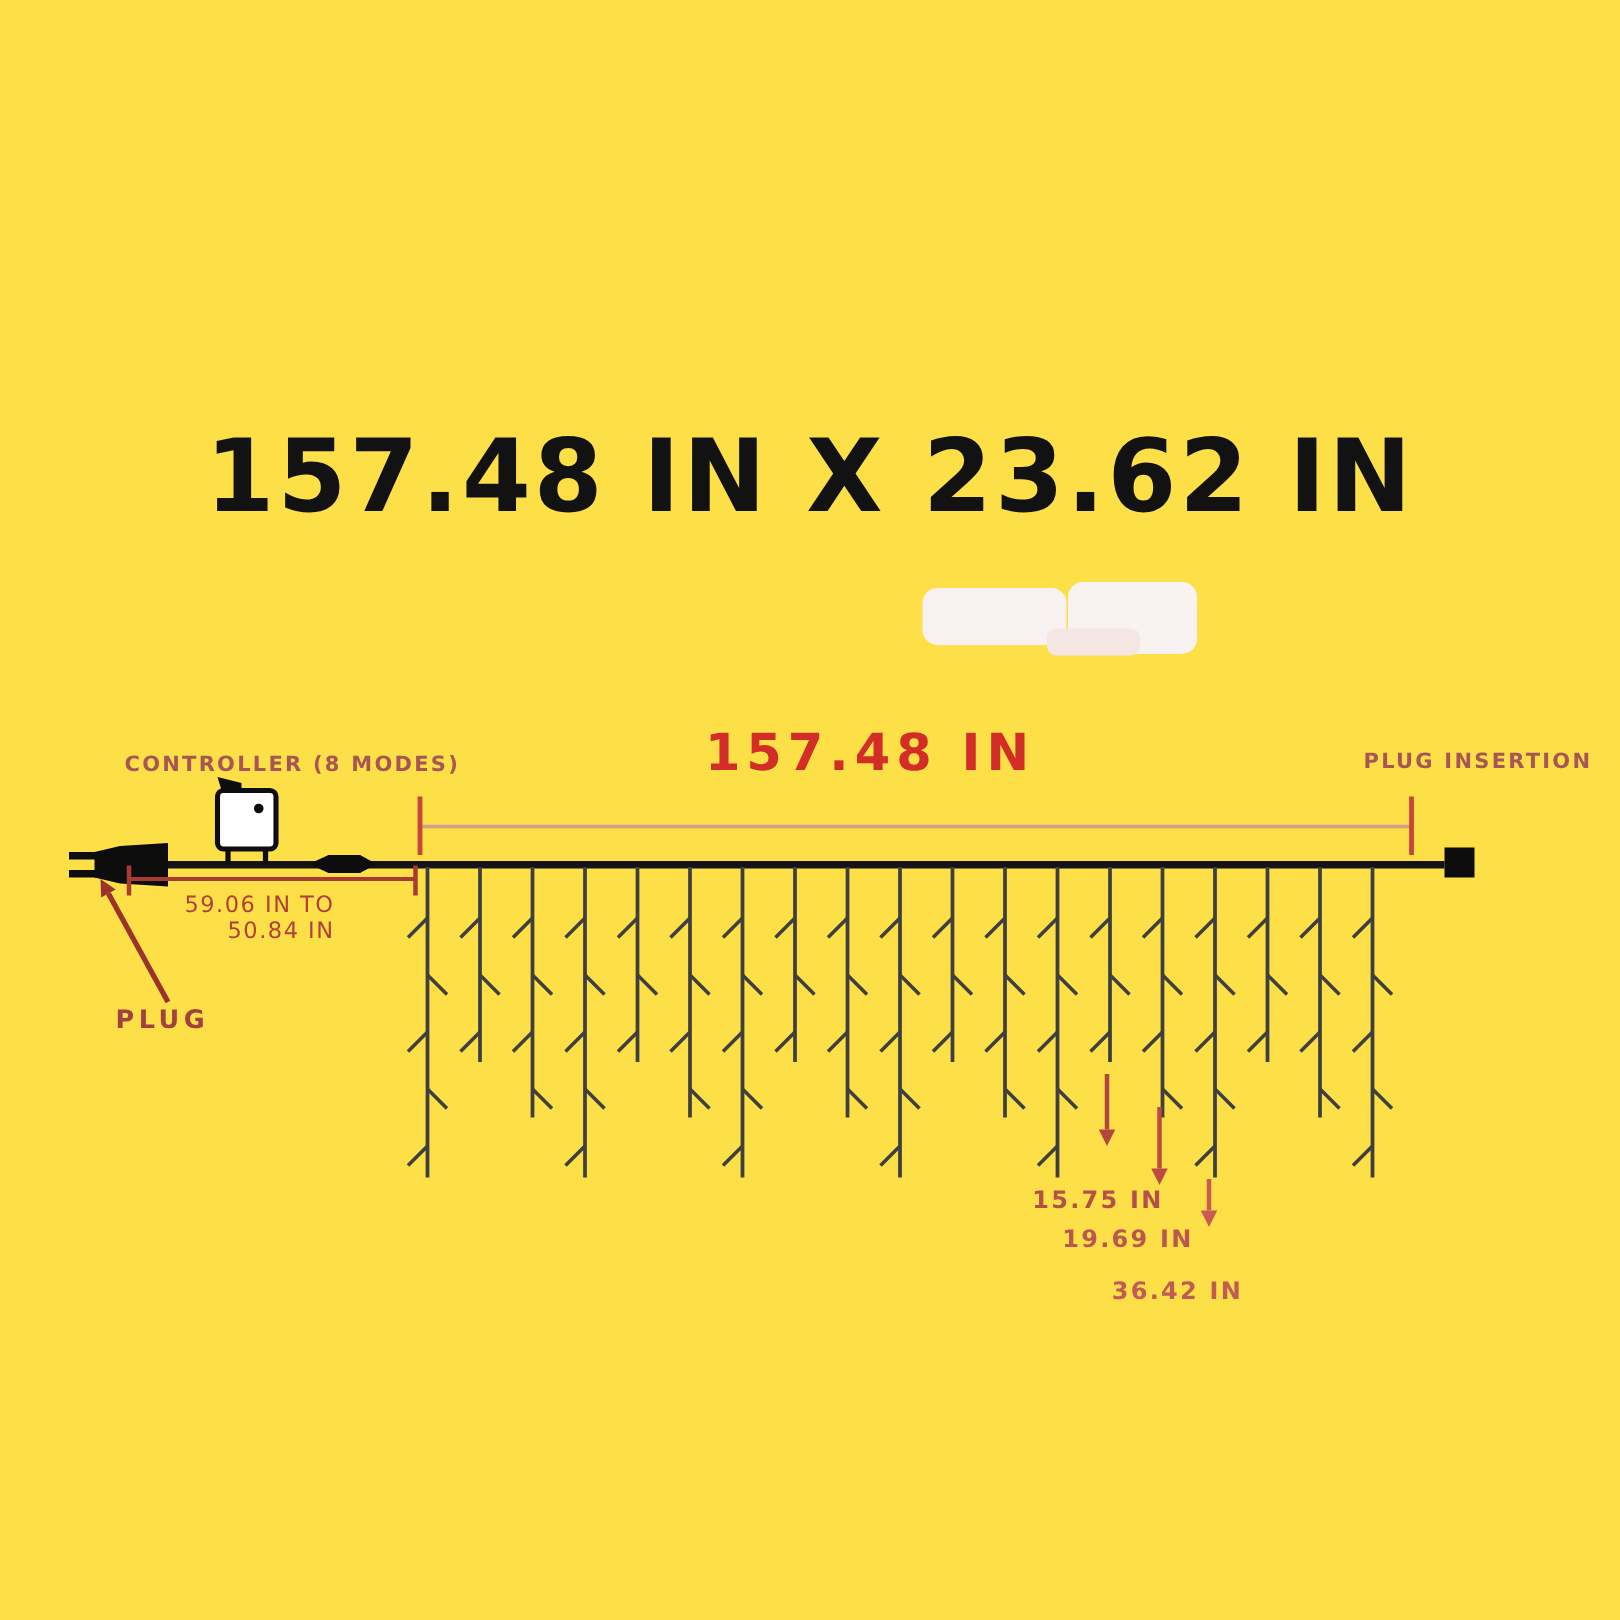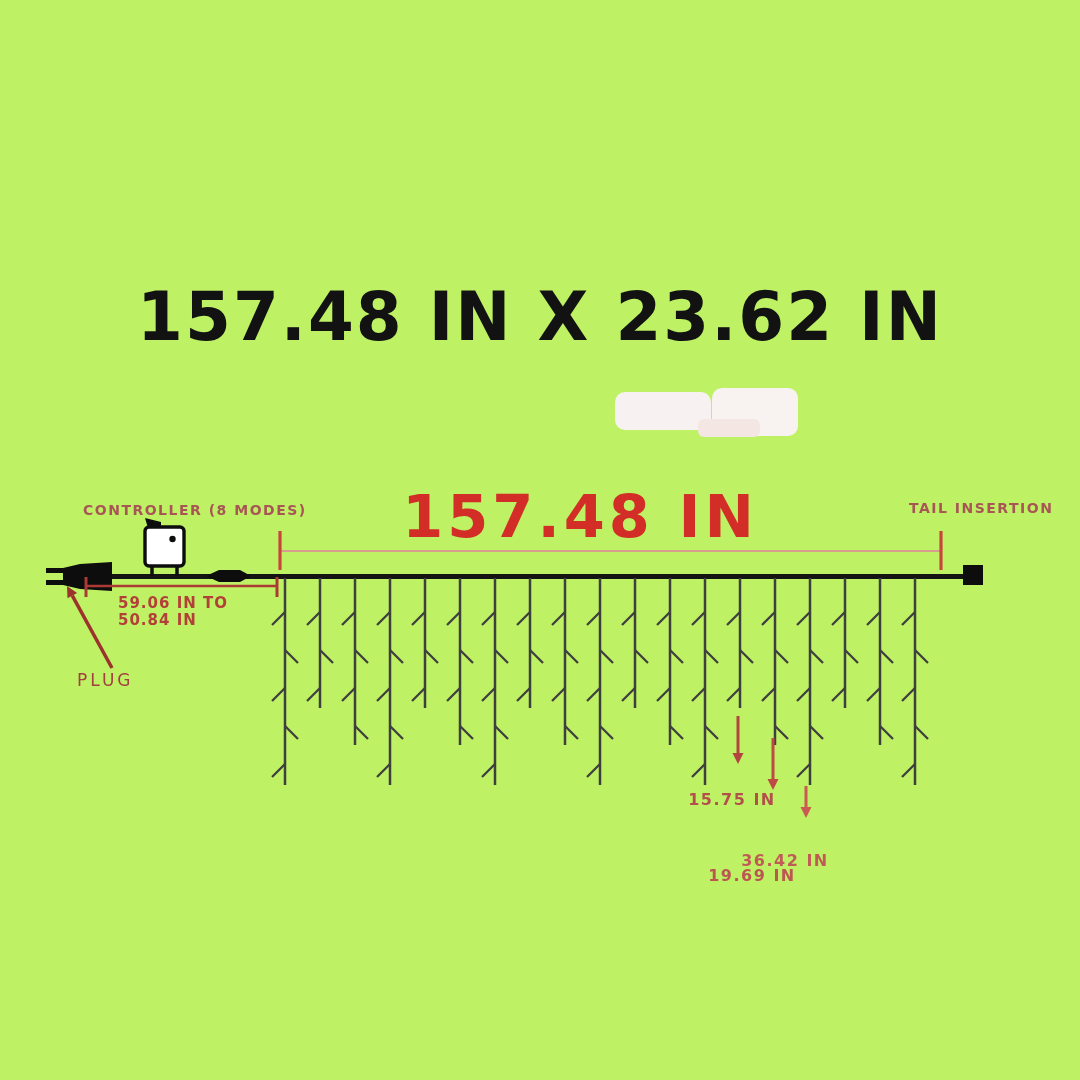--- a/index.html
+++ b/index.html
@@ -1,40 +1,40 @@
 <!DOCTYPE html>
 <html><head>
 <meta charset="utf-8">
 <style>
   html,body { margin:0; padding:0; background:#ffffff; }
   .stage {
-    position:relative; width:1080px; height:1080px; background:#bef264;
+    position:relative; width:1080px; height:1080px; background:#fde047;
     overflow:hidden; font-family:"DejaVu Sans", sans-serif;
   }
   .lbl { position:absolute; white-space:nowrap; }
   .title {
     left:0; width:1080px; top:279px; text-align:center;
     font-size:66px; font-weight:800; letter-spacing:2px;
     color:#121212; transform:scaleY(1.02);
   }
   .width-big {
     left:580px; top:482px; transform:translateX(-50%);
-    font-size:59px; font-weight:800; letter-spacing:4px; color:#d22d27;
+    font-size:34px; font-weight:800; letter-spacing:4px; color:#d22d27;
   }
   .small-red { font-size:14px; font-weight:700; letter-spacing:1.5px; color:#a85555; }
   .controller-lbl { left:83px; top:502px; }
   .tail-lbl { left:909px; top:500px; }
   .lead-lbl {
-    left:173px; top:595px; transform:translateX(-50%); text-align:left;
-    font-size:15px; font-weight:700; letter-spacing:1px; line-height:17px; color:#b24038;
+    left:173px; top:595px; transform:translateX(-50%); text-align:right;
+    font-size:15px; font-weight:400; letter-spacing:1px; line-height:17px; color:#b24038;
   }
-  .plug-lbl { left:77px; top:670px; font-size:17px; font-weight:400; letter-spacing:3px; color:#a34040; }
+  .plug-lbl { left:77px; top:670px; font-size:17px; font-weight:700; letter-spacing:3px; color:#a34040; }
   .drop-lbl { font-size:16px; font-weight:700; letter-spacing:1.5px; transform:translateX(-50%); }
   .drop-1 { left:708px; top:790px; color:#b4504a;margin-left:24px; }
-  .drop-2 { left:752px; top:866px; color:#bb5650; }
+  .drop-2 { left:752px; top:816px; color:#bb5650; }
   .drop-3 { left:785px; top:851px; color:#c05c55; }
   .ghost { position:absolute; border-radius:10px; }
   .ghost-a { left:615px; top:392px; width:96px; height:38px; background:#f7f2f1; }
   .ghost-b { left:712px; top:388px; width:86px; height:48px; background:#f8f2f1; }
   .ghost-c { left:698px; top:419px; width:62px; height:18px; background:#f4e6e3; border-radius:6px; }
   svg.diagram { position:absolute; left:0; top:0; }
 </style>
 </head>
 <body>
 
@@ -167,21 +167,21 @@
       <line x1="773" y1="738" x2="773" y2="779" stroke="#bf4a43" stroke-width="3" stroke-linecap="butt"></line>
       <polygon points="773,790 767.5,779 778.5,779" fill="#bf4a43"></polygon>
       <line x1="806" y1="786" x2="806" y2="807" stroke="#ca5a52" stroke-width="3" stroke-linecap="butt"></line>
       <polygon points="806,818 800.5,807 811.5,807" fill="#ca5a52"></polygon>
     </svg>
 
   <div class="lbl small-red controller-lbl">CONTROLLER (8 MODES)</div>
 
   <div class="lbl width-big">157.48 IN</div>
 
-  <div class="lbl small-red tail-lbl">TAIL INSERTION</div>
+  <div class="lbl small-red tail-lbl">PLUG INSERTION</div>
 
   <div class="lbl lead-lbl">
     <div>59.06 IN TO</div>
     <div>50.84 IN</div>
   </div>
 
   <div class="lbl plug-lbl">PLUG</div>
 
   <div class="lbl drop-lbl drop-1">15.75 IN</div>
   <div class="lbl drop-lbl drop-2">19.69 IN</div>

